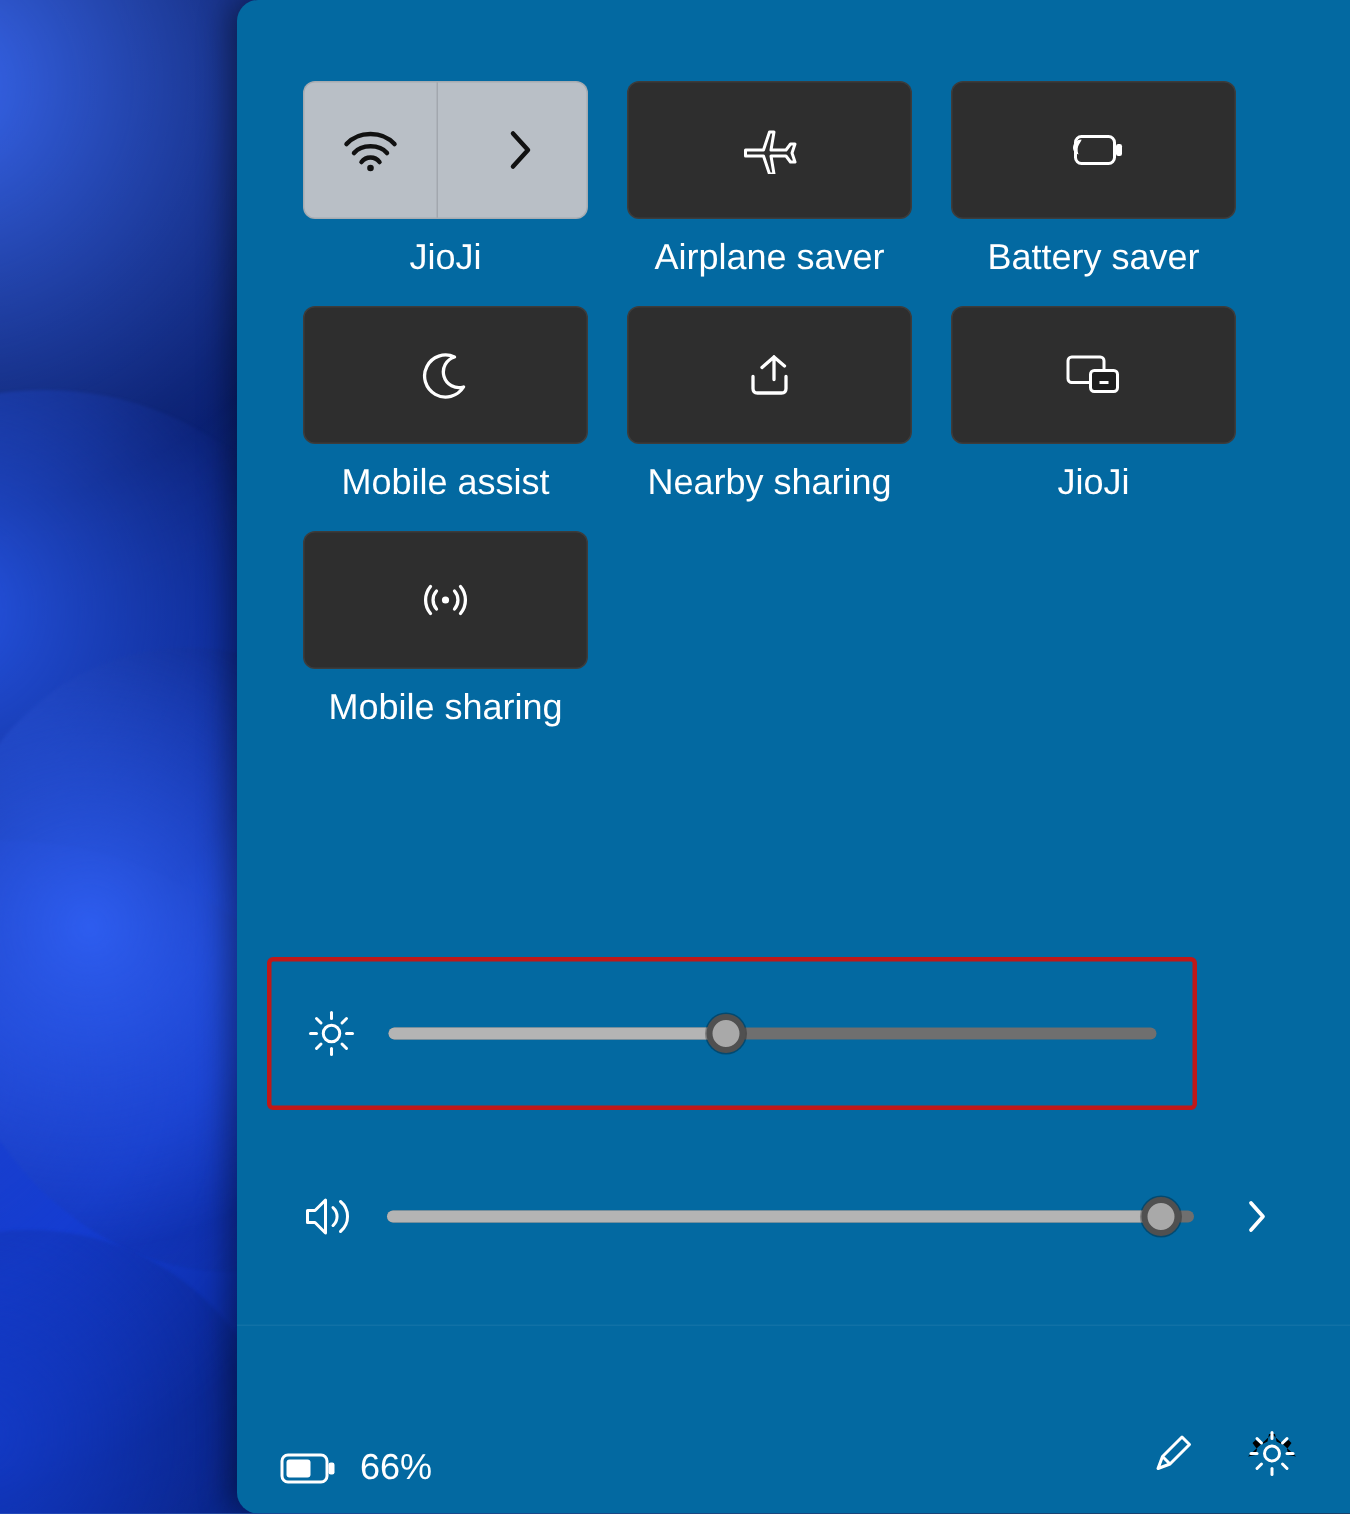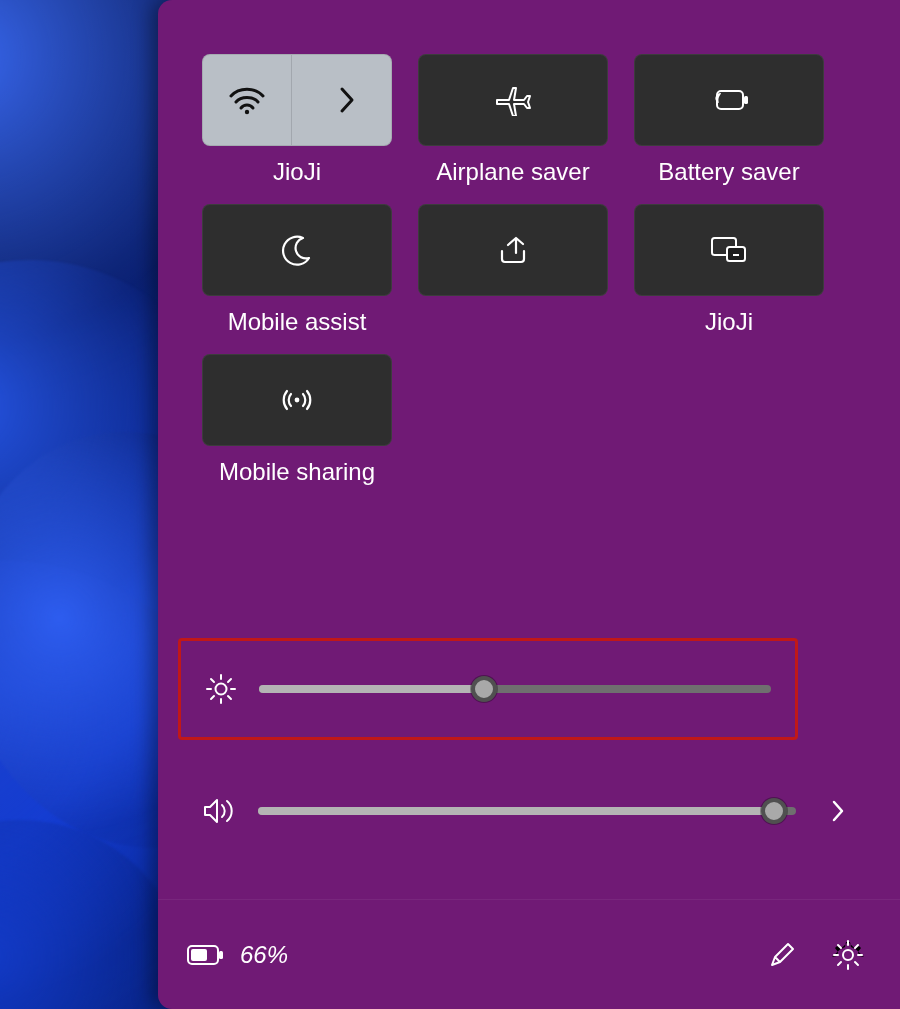--- a/index.html
+++ b/index.html
@@ -25,21 +25,21 @@
   .s1 { width: 480px; height: 480px; left: -220px; top: -60px; transform: rotate(20deg); }
   .s2 { width: 420px; height: 420px; left: -180px; top: 260px; background: radial-gradient(circle at 35% 35%, rgba(40,90,240,0.9), rgba(5,15,80,0.2) 60%, transparent 75%); }
   .s3 { width: 520px; height: 520px; left: -260px; top: 560px; background: radial-gradient(circle at 40% 30%, rgba(30,70,220,0.85), rgba(4,10,60,0.15) 60%, transparent 78%); }
   .s4 { width: 360px; height: 420px; left: -40px; top: 430px; background: radial-gradient(circle at 30% 40%, rgba(50,100,250,0.85), rgba(5,10,50,0.1) 60%, transparent 78%); transform: rotate(-15deg);}
   .s5 { width: 340px; height: 340px; left: -150px; top: 820px; background: radial-gradient(circle at 40% 40%, rgba(20,60,200,0.8), rgba(2,6,40,0.1) 60%, transparent 78%); }
 
   .panel {
     position: absolute;
     left: 158px; top: 0;
     width: 742px; height: 1009px;
-    background: #701a75;
+    background: #0369a1;
     border-top-left-radius: 14px;
     border-bottom-left-radius: 14px;
     box-shadow: -6px 0 20px rgba(0,0,0,0.4);
     color: #ffffff;
   }
   .tiles {
     position: absolute;
     left: 44px; top: 54px;
     width: 620px;
     display: grid;
@@ -140,27 +140,26 @@
     box-shadow: 0 0 0 1px rgba(0,0,0,0.3);
   }
   .chev-btn {
     width: 40px; height:40px; display:flex; align-items:center; justify-content:center;
     cursor:pointer;
   }
 
   
   .footer {
     position:absolute;
-    left:0; right:0; bottom:0;
+    left:0; right:0; bottom:16px;
     height: 110px;
     border-top: 1px solid rgba(255,255,255,0.06);
     display:flex;
-    align-items:center;
+    align-items:flex-end;
     padding: 0 28px 0 28px;
-    font-style: italic;
   }
   .battery-status {
     display:flex; align-items:center; gap:14px;
     font-size: 24px; color:#fff;
   }
   .footer .spacer { flex:1; }
   .footer-btn {
     width:48px; height:48px; display:flex; align-items:center; justify-content:center; cursor:pointer;
     margin-left: 18px;
   }
@@ -242,20 +241,21 @@
 
     <div class="tile-group">
       <div class="tile">
         <span class="icon">
           <svg width="34" height="30" viewBox="0 0 34 30">
             <path d="M6 16 L6 24 Q6 27 9 27 L25 27 Q28 27 28 24 L28 16" stroke="#fff" stroke-width="2.2" fill="none" stroke-linecap="round"></path>
             <path d="M12 10 L20 3 L27 9 M20 3 L20 18" stroke="#fff" stroke-width="2.2" fill="none" stroke-linecap="round" stroke-linejoin="round"></path>
           </svg>
         </span>
       </div>
+      <div class="tile-label">Nearby sharing</div>
     </div>
 
     <div class="tile-group">
       <div class="tile">
         <span class="icon">
           <svg width="40" height="30" viewBox="0 0 40 30">
             <rect x="3" y="3" width="24" height="17" rx="2.5" stroke="#fff" stroke-width="2" fill="none"></rect>
             <rect x="18" y="12" width="18" height="14" rx="2.5" stroke="#fff" stroke-width="2" fill="#1e1e1e"></rect>
             <line x1="24" y1="20" x2="30" y2="20" stroke="#fff" stroke-width="2"></line>
           </svg>

